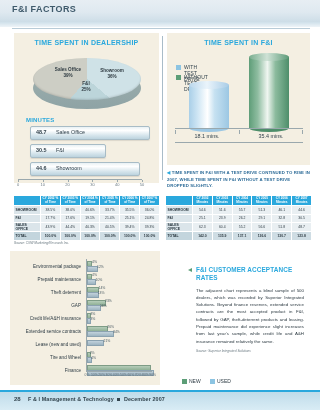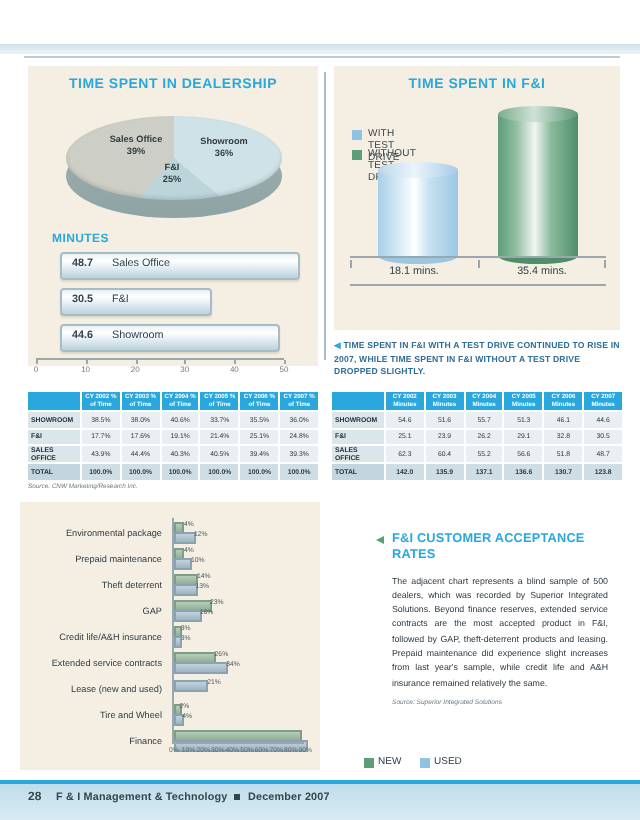--- a/index.html
+++ b/index.html
@@ -195,20 +195,23 @@
   .foot-rule{position:absolute;left:0;top:390px;width:320px;height:2px;background:#2aa8dd;}
   .foot-pg{position:absolute;left:14px;top:396px;font-size:6px;font-weight:bold;color:#33454f;}
   .foot-tx{position:absolute;left:28px;top:396px;font-size:5.4px;font-weight:bold;color:#33454f;letter-spacing:.1px;}
   .foot-sq{display:inline-block;width:3px;height:3px;background:#33454f;margin:0 2px 0.5px 2px;}
 </style>
 </head>
 <body>
 
 <div class="page">
 
+  <div class="topbar">
+    <div class="topbar-title">F&amp;I FACTORS</div>
+  </div>
   <div class="topbar-rule"></div>
   <div class="hairline"></div>
 
   <div class="panel panel-left">
     <div class="panel-title">TIME SPENT IN DEALERSHIP</div>
 
     <div class="pie-wrap">
       <div class="pie-base"></div>
       <div class="pie-top"></div>
       <div class="pie-lbl pl-sales">

